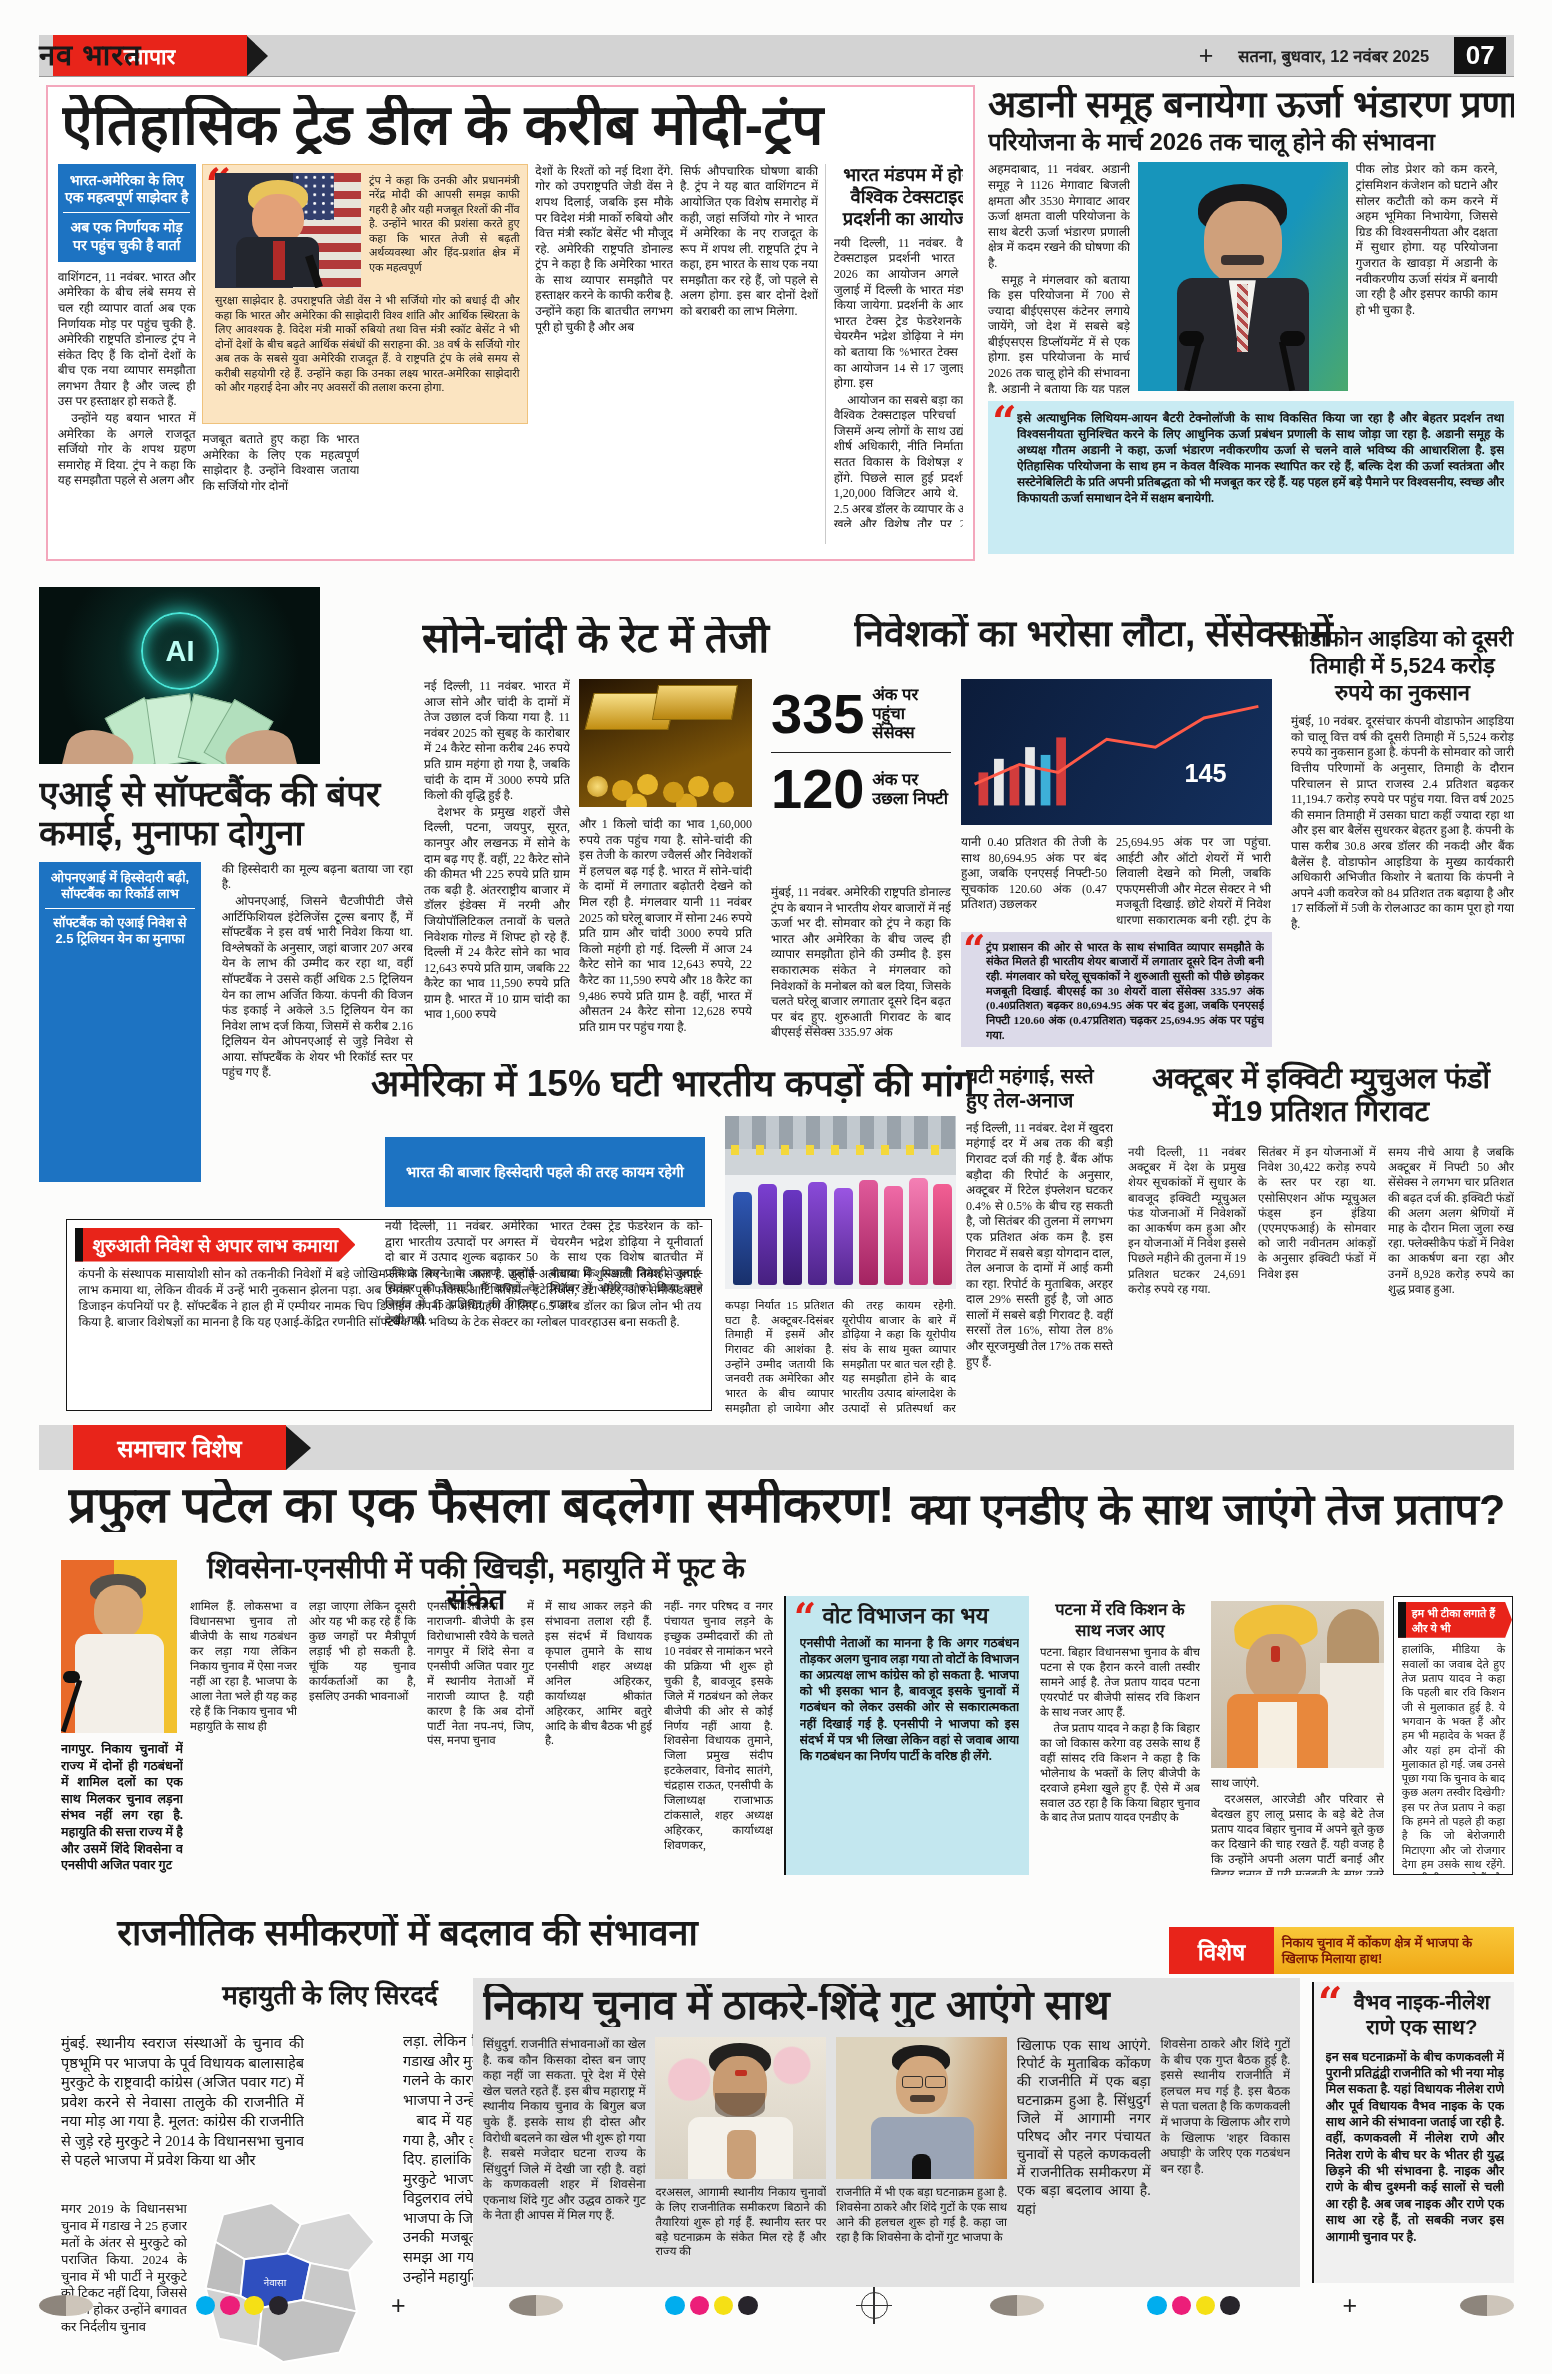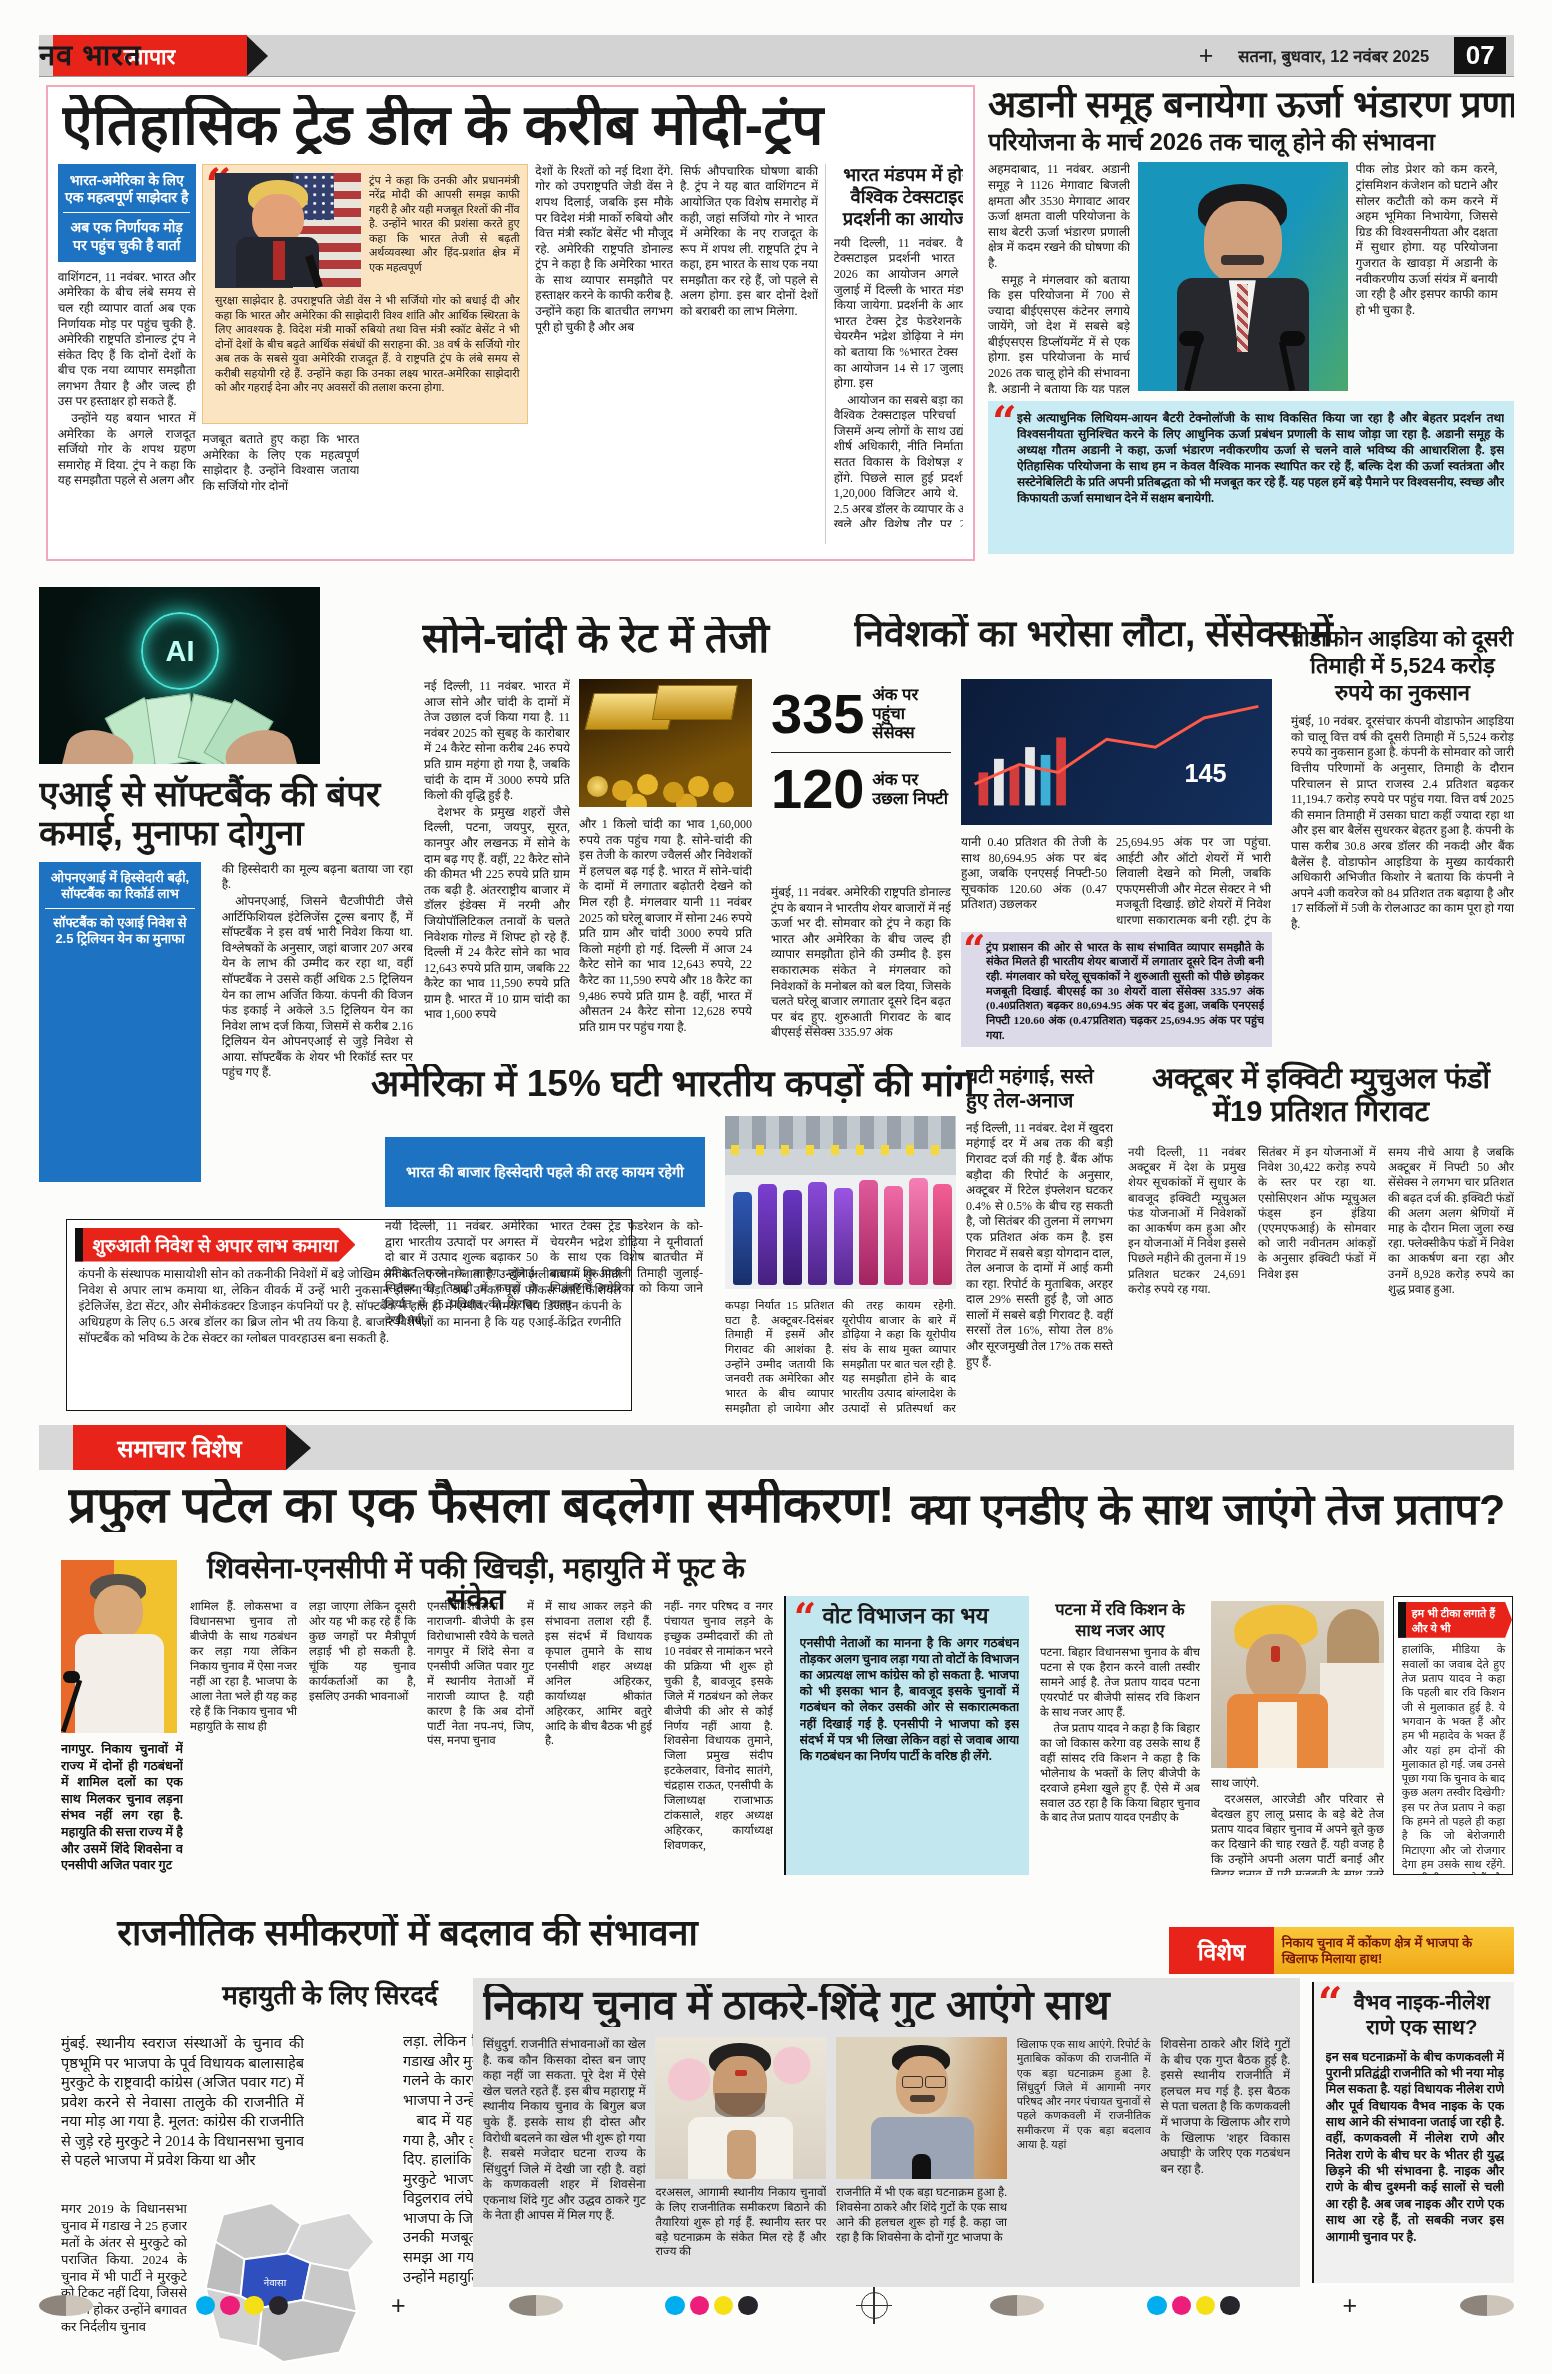--- a/index.html
+++ b/index.html
@@ -154,21 +154,21 @@
         <p>कंपनी का मुनाफा पिछले वर्ष की तुलना में दोगुना हो गया है. इस बढ़ोतरी का सबसे बड़ा कारण ओपनएआई में सॉफ्टबैंक</p>
       </div>
     </div>
     <div class="bc" style="flex:1">
       <p>की हिस्सेदारी का मूल्य बढ़ना बताया जा रहा है.</p>
       <p>ओपनएआई, जिसने चैटजीपीटी जैसे आर्टिफिशियल इंटेलिजेंस टूल्स बनाए हैं, में सॉफ्टबैंक ने इस वर्ष भारी निवेश किया था. विश्लेषकों के अनुसार, जहां बाजार 207 अरब येन के लाभ की उम्मीद कर रहा था, वहीं सॉफ्टबैंक ने उससे कहीं अधिक 2.5 ट्रिलियन येन का लाभ अर्जित किया. कंपनी की विजन फंड इकाई ने अकेले 3.5 ट्रिलियन येन का निवेश लाभ दर्ज किया, जिसमें से करीब 2.16 ट्रिलियन येन ओपनएआई से जुड़े निवेश से आया. सॉफ्टबैंक के शेयर भी रिकॉर्ड स्तर पर पहुंच गए हैं.</p>
     </div>
   </div>
 </div>
 
-<div class="abs boxed" style="left:66px;top:1219px;width:566px;height:192px;padding:0;box-sizing:border-box;overflow:hidden">
+<div class="abs boxed" style="left:66px;top:1219px;width:646px;height:192px;padding:0;box-sizing:border-box;overflow:hidden">
   <div class="rb-title" style="font-size:18.4px;margin:7.8px 0 3.9px 7.8px"><span>शुरुआती निवेश से अपार लाभ कमाया</span></div>
   <div class="bc" style="padding:1.9px 9.7px 7.8px 11.6px;font-size:12.2px">कंपनी के संस्थापक मासायोशी सोन को तकनीकी निवेशों में बड़े जोखिम लेने के लिए जाना जाता है. उन्होंने अलीबाबा में शुरुआती निवेश से अपार लाभ कमाया था, लेकिन वीवर्क में उन्हें भारी नुकसान झेलना पड़ा. अब उनका पूरा फोकस आर्टिफिशियल इंटेलिजेंस, डेटा सेंटर, और सेमीकंडक्टर डिजाइन कंपनियों पर है. सॉफ्टबैंक ने हाल ही में एम्पीयर नामक चिप डिजाइन कंपनी के अधिग्रहण के लिए 6.5 अरब डॉलर का ब्रिज लोन भी तय किया है. बाजार विशेषज्ञों का मानना है कि यह एआई-केंद्रित रणनीति सॉफ्टबैंक को भविष्य के टेक सेक्टर का ग्लोबल पावरहाउस बना सकती है.</div>
 </div>
 
 <div class="hl abs" style="left:422px;top:617px;width:408px;font-size:41px;white-space:nowrap;overflow:hidden">सोने-चांदी के रेट में तेजी</div>
 <div class="bc abs" style="left:424px;top:679px;width:146px;height:367px">
   <p>नई दिल्ली, 11 नवंबर. भारत में आज सोने और चांदी के दामों में तेज उछाल दर्ज किया गया है. 11 नवंबर 2025 को सुबह के कारोबार में 24 कैरेट सोना करीब 246 रुपये प्रति ग्राम महंगा हो गया है, जबकि चांदी के दाम में 3000 रुपये प्रति किलो की वृद्धि हुई है.</p>
   <p>देशभर के प्रमुख शहरों जैसे दिल्ली, पटना, जयपुर, सूरत, कानपुर और लखनऊ में सोने के दाम बढ़ गए हैं. वहीं, 22 कैरेट सोने की कीमत भी 225 रुपये प्रति ग्राम तक बढ़ी है. अंतरराष्ट्रीय बाजार में डॉलर इंडेक्स में नरमी और जियोपॉलिटिकल तनावों के चलते निवेशक गोल्ड में शिफ्ट हो रहे हैं. दिल्ली में 24 कैरेट सोने का भाव 12,643 रुपये प्रति ग्राम, जबकि 22 कैरेट का भाव 11,590 रुपये प्रति ग्राम है. भारत में 10 ग्राम चांदी का भाव 1,600 रुपये</p>
 </div>
 <div class="ph" style="left:579px;top:679px;width:173px;height:128px;background:linear-gradient(160deg,#241403 0%,#7c5408 70%)">
@@ -399,21 +399,21 @@
         <div style="left:66px;top:39px;width:19.4px;height:9.7px;border:1.9px solid #332f2c;border-radius:2.9px;background:transparent"></div>
         <div style="left:89px;top:39px;width:19.4px;height:9.7px;border:1.9px solid #332f2c;border-radius:2.9px"></div>
         <div style="left:74px;top:58px;width:25px;height:6.8px;background:#4a3b30;border-radius:2.9px"></div>
         <div style="left:35px;top:80px;width:103px;height:62px;background:#9aa4b5;border-radius:11.6px 11.6px 0 0"></div>
         <div style="left:76px;bottom:0;width:19.4px;height:25px;background:#111;border-radius:7.8px 7.8px 0 0"></div>
       </div>
       <div class="bc" style="margin-top:5.8px;font-size:11.5px;height:80px">
         <p>राजनीति में भी एक बड़ा घटनाक्रम हुआ है. शिवसेना ठाकरे और शिंदे गुटों के एक साथ आने की हलचल शुरू हो गई है. कहा जा रहा है कि शिवसेना के दोनों गुट भाजपा के</p>
       </div>
     </div>
-    <div class="bc" style="width:134px;flex:none;font-size:11px">
+    <div class="bc" style="width:134px;flex:none;font-size:14px">
       <p>खिलाफ एक साथ आएंगे. रिपोर्ट के मुताबिक कोंकण की राजनीति में एक बड़ा घटनाक्रम हुआ है. सिंधुदुर्ग जिले में आगामी नगर परिषद और नगर पंचायत चुनावों से पहले कणकवली में राजनीतिक समीकरण में एक बड़ा बदलाव आया है. यहां</p>
     </div>
     <div class="bc" style="flex:1;font-size:12px">
       <p>शिवसेना ठाकरे और शिंदे गुटों के बीच एक गुप्त बैठक हुई है. इससे स्थानीय राजनीति में हलचल मच गई है. इस बैठक से पता चलता है कि कणकवली में भाजपा के खिलाफ और राणे के खिलाफ 'शहर विकास अघाड़ी' के जरिए एक गठबंधन बन रहा है.</p>
     </div>
   </div>
 </div>
 
 <div class="abs" style="left:1312px;top:1982px;width:202px;height:301px;background:#f0f0f0;border-left:2.9px solid #111;padding:7.8px 9.7px 7.8px 11.6px;box-sizing:border-box;overflow:hidden">
   <div style="position:relative">

